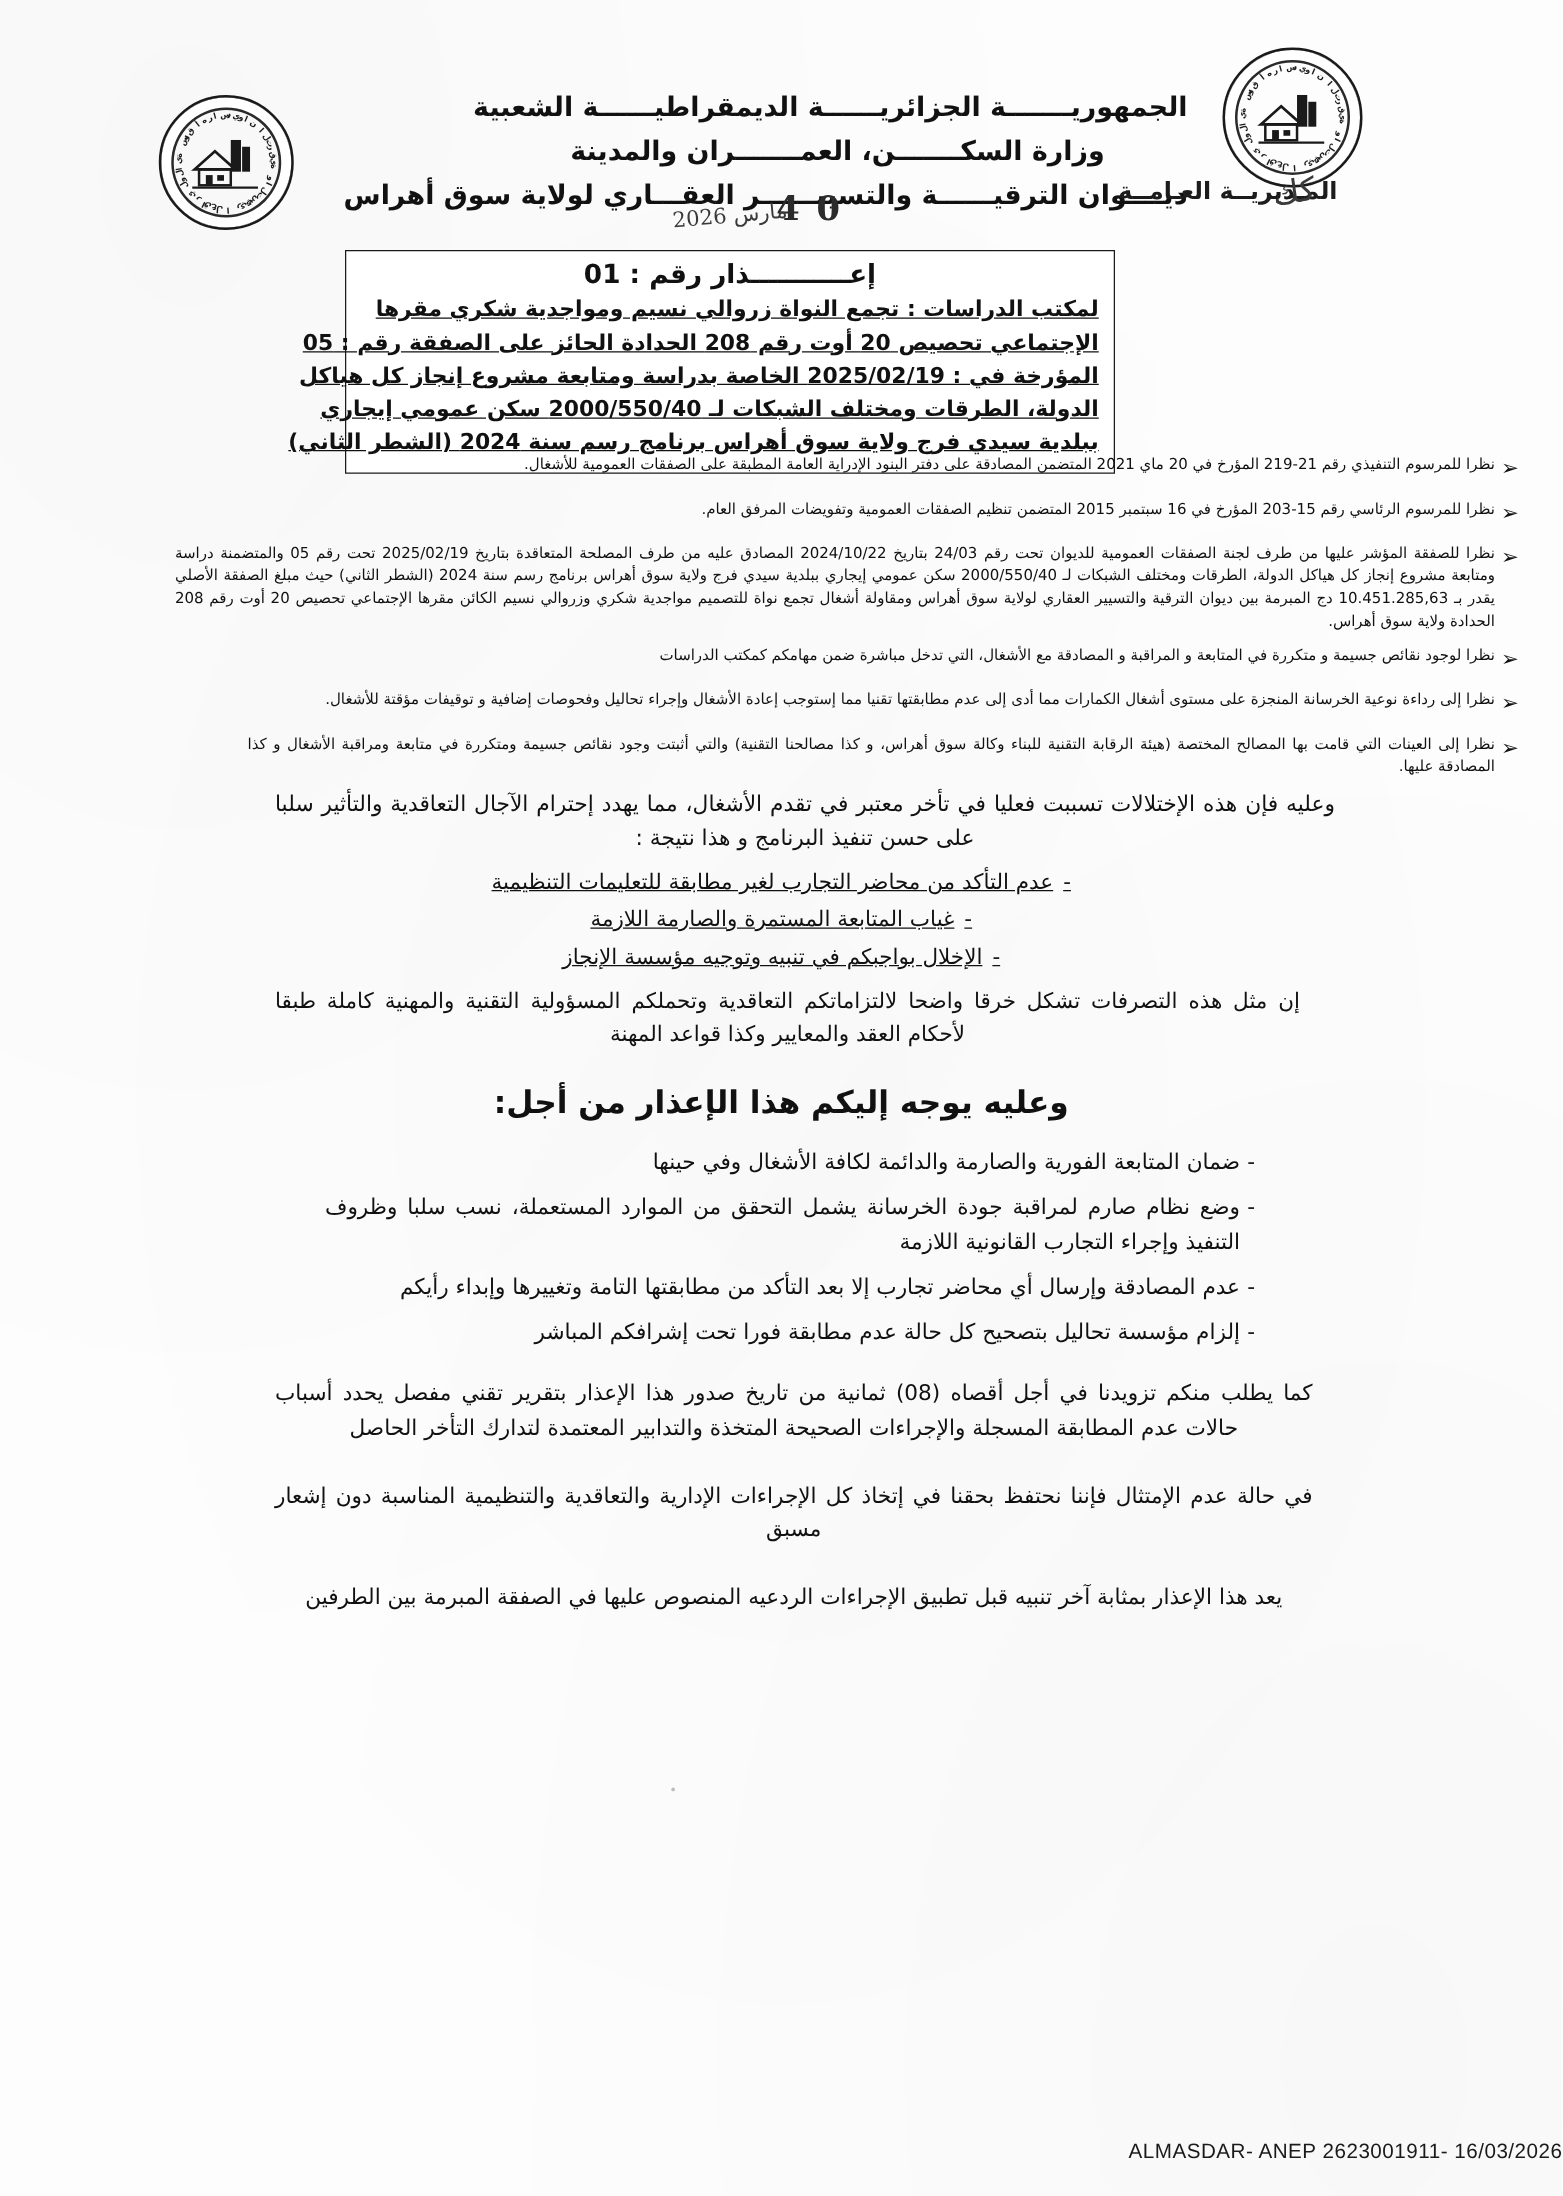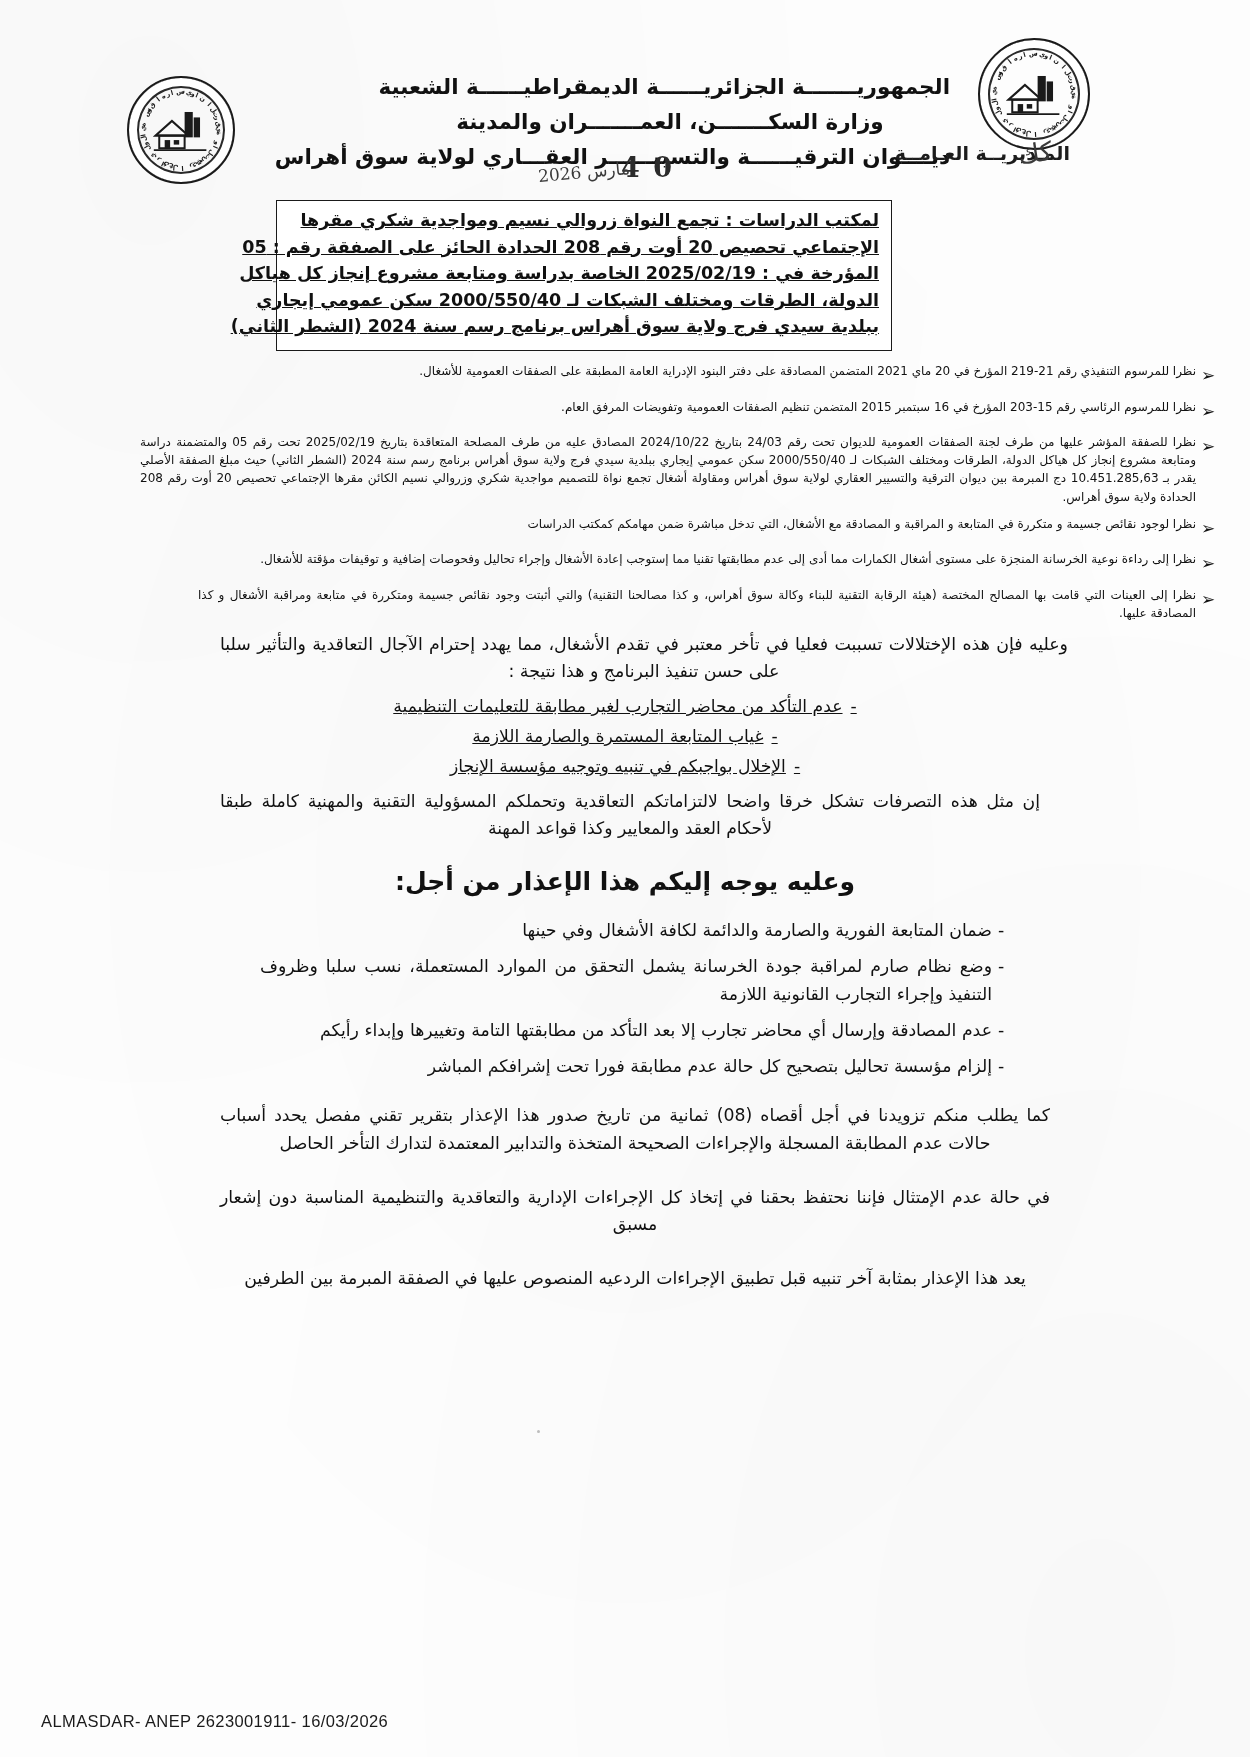--- a/index.html
+++ b/index.html
@@ -256,21 +256,21 @@
     text-align-last: center;
     margin: 22px 170px 0 190px;
   }
   .closing-para.tight { margin-top: 26px; }
 
   .footer {
     position: absolute;
     bottom: 26px;
     left: 0;
     right: 0;
-    text-align: left;
+    text-align: right;
     font-size: 16.5px;
     color: #1a1a1a;
     font-family: "Liberation Sans", sans-serif;
     direction: ltr;
     letter-spacing: 0.4px;
     padding-left: 41px;
   }
 
   .faint-dot {
     position: absolute;
@@ -416,20 +416,21 @@
       </svg>
     </div>
   </div>
 
   <div class="ref-block">المـديريــة العـامــة</div>
   <div class="ref-scribble">كك</div>
   <div class="ref-number">0 4</div>
   <div class="ref-date-hand">مارس 2026</div>
 
   <div class="title-box">
+    <div class="title-main">إعـــــــــــذار رقم : 01</div>
     <div class="title-lines">
       <div>لمكتب الدراسات : تجمع النواة زروالي نسيم ومواجدية شكري مقرها</div>
       <div>الإجتماعي تحصيص 20 أوت رقم 208 الحدادة الحائز على الصفقة رقم : 05</div>
       <div>المؤرخة في : 2025/02/19 الخاصة بدراسة ومتابعة مشروع إنجاز كل هياكل</div>
       <div>الدولة، الطرقات ومختلف الشبكات لـ 2000/550/40 سكن عمومي إيجاري</div>
       <div>ببلدية سيدي فرج ولاية سوق أهراس برنامج رسم سنة 2024 (الشطر الثاني)</div>
     </div>
   </div>
 
   <div class="body-area">

